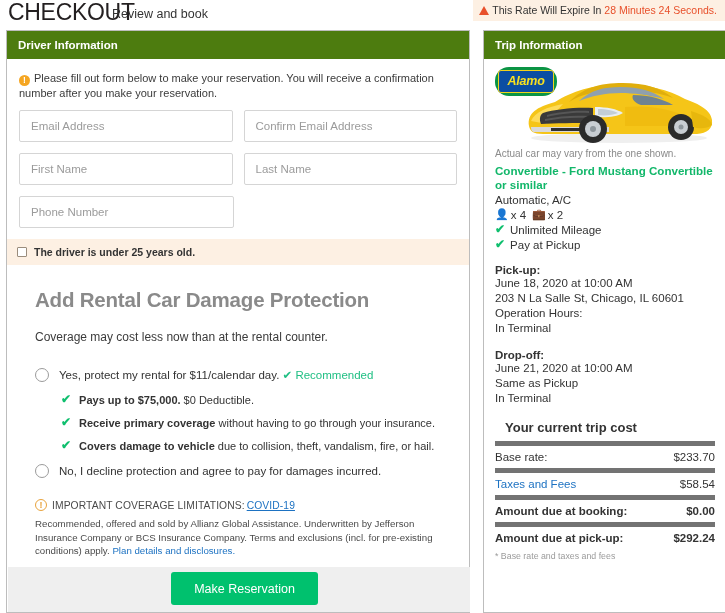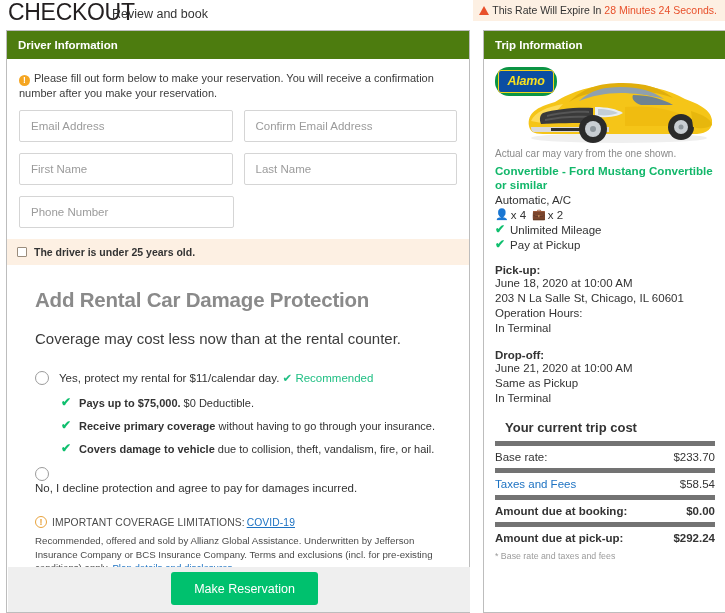--- a/index.html
+++ b/index.html
@@ -110,21 +110,21 @@
   .age-label { font-size: 10.5px; color: #333; font-weight: bold; }
 
   
   .dp { padding: 0 12px; }
   .dp h2 {
     font-size: 20.5px; font-weight: bold; color: #8a8a8a;
     margin: 23px 0 0 16px; line-height: 24px;
     letter-spacing: -0.2px;
   }
   .dp .sub {
-    font-size: 15px; color: #3b3b3b; margin: 18px 0 6px 16px;
+    font-size: 12px; color: #3b3b3b; margin: 18px 0 6px 16px;
   }
   .opt {
     display: flex; align-items: flex-start;
     margin: 24px 0 0 16px;
   }
   .radio {
     width: 14px; height: 14px; border: 1px solid #9b9b9b;
     border-radius: 50%; background: #fff; flex: 0 0 auto;
     margin-right: 10px; margin-top: 0px;
   }
@@ -133,21 +133,21 @@
   .bullets { margin: 11px 0 0 42px; }
   .bullet {
     display: flex; align-items: flex-start;
     font-size: 11px; color: #333; margin-bottom: 9px; line-height: 14px;
   }
   .chk {
     color: #0fbf6e; font-size: 12px; font-weight: bold;
     margin-right: 8px; line-height: 13px; flex: 0 0 auto;
   }
   .bold { font-weight: bold; }
-  .opt2 { margin-top: 11px; flex-direction: column; }
+  .opt2 { margin-top: 11px; }
 
   
   .limit { padding: 0 12px 0 12px; margin-top: 21px; }
   .limit-head {
     display: flex; align-items: center;
     font-size: 10.3px; color: #4a4a4a;
     margin-left: 16px;
     letter-spacing: 0.1px;
   }
   .excl-circle {

